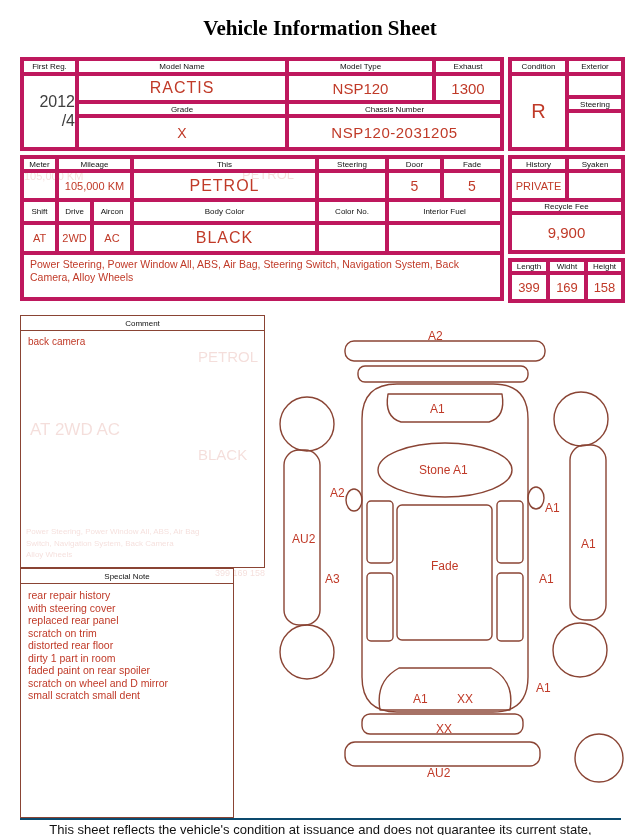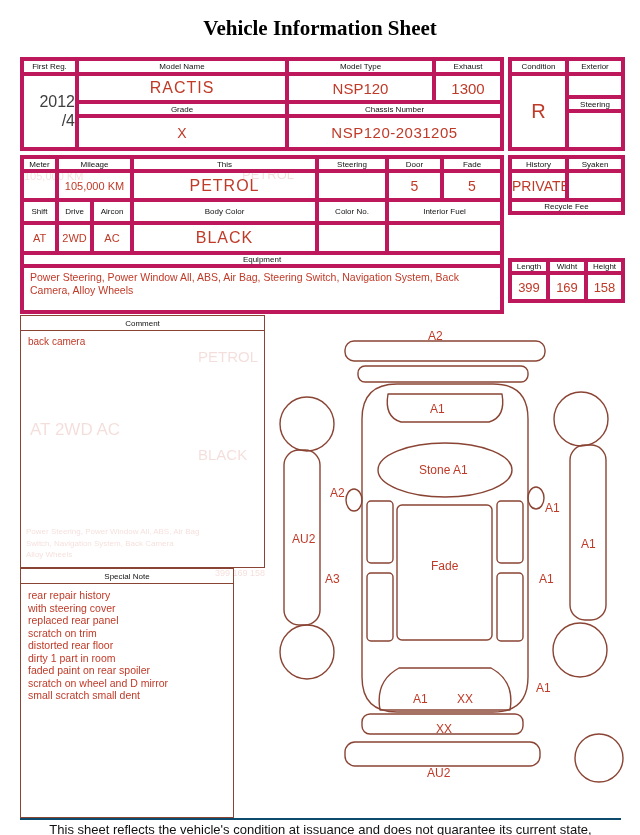--- a/index.html
+++ b/index.html
@@ -117,53 +117,53 @@
     <td colspan="2" class="lbl">Interior Fuel</td>
   </tr>
   <tr style="height:30px">
     <td class="red" style="font-size:11px">AT</td>
     <td class="red" style="font-size:11px">2WD</td>
     <td class="red" style="font-size:11px">AC</td>
     <td class="red" style="font-size:16px;letter-spacing:1px">BLACK</td>
     <td></td>
     <td colspan="2"></td>
   </tr>
-  <tr style="height:12px">
-    <td colspan="7" class="lbl">Equipment</td>
-  </tr>
   <tr style="height:46px">
     <td colspan="7" class="red" style="font-size:10.5px;text-align:left;vertical-align:top;padding:3px 6px;line-height:13px">Power Steering, Power Window  All, ABS, Air Bag, Steering Switch, Navigation System, Back Camera, Alloy Wheels</td>
   </tr>
 </tbody>
   </table>
 
 <table style="left:508px;top:155px;width:113px">
   <colgroup>
       <col style="width:57px">
       <col style="width:56px">
     </colgroup>
   <tbody>
       <tr style="height:14px">
     <td class="lbl">History</td>
     <td class="lbl">Syaken</td>
   </tr>
   <tr style="height:29px">
-    <td class="red" style="font-size:14px">PRIVATE</td>
+    <td class="red" style="font-size:11px">PRIVATE</td>
     <td></td>
   </tr>
 </tbody>
   </table>
 
 <table style="left:508px;top:198px;width:113px">
   <colgroup>
       <col style="width:113px">
     </colgroup>
   <tbody>
       <tr style="height:13px">
     <td class="lbl">Recycle Fee</td>
+  </tr>
+  <tr style="height:39px">
+    <td class="red" style="font-size:15px">9,900</td>
   </tr>
 </tbody>
   </table>
 
 <table style="left:508px;top:258px;width:113px">
   <colgroup>
       <col style="width:38px">
       <col style="width:38px">
       <col style="width:37px">
     </colgroup>

